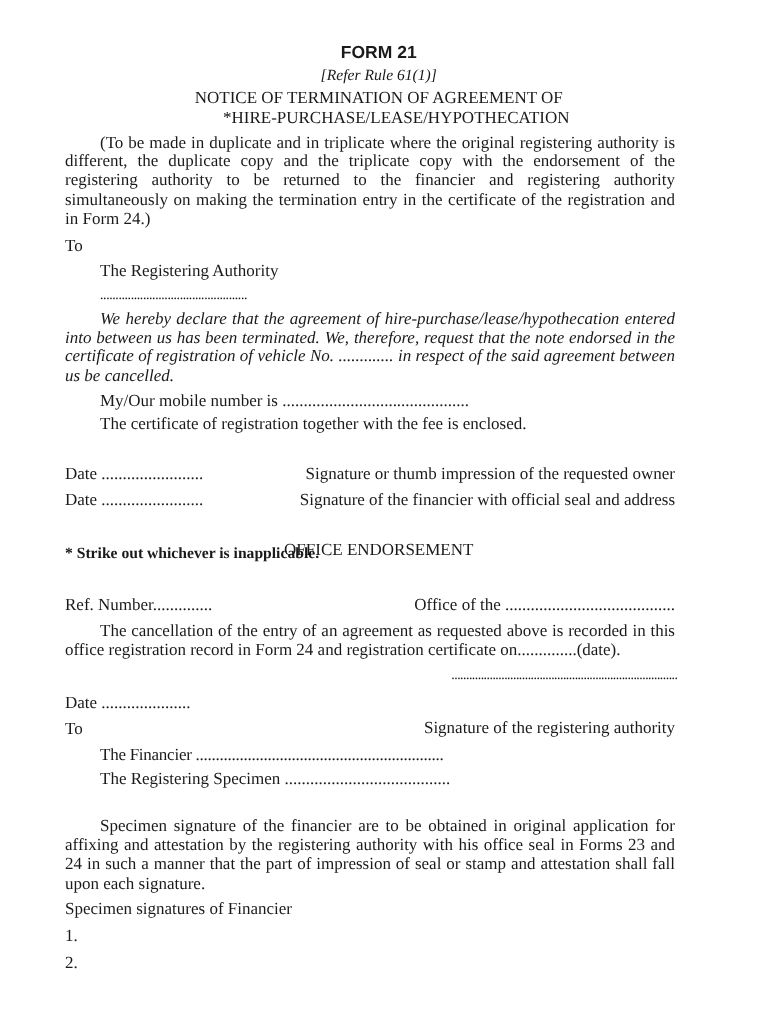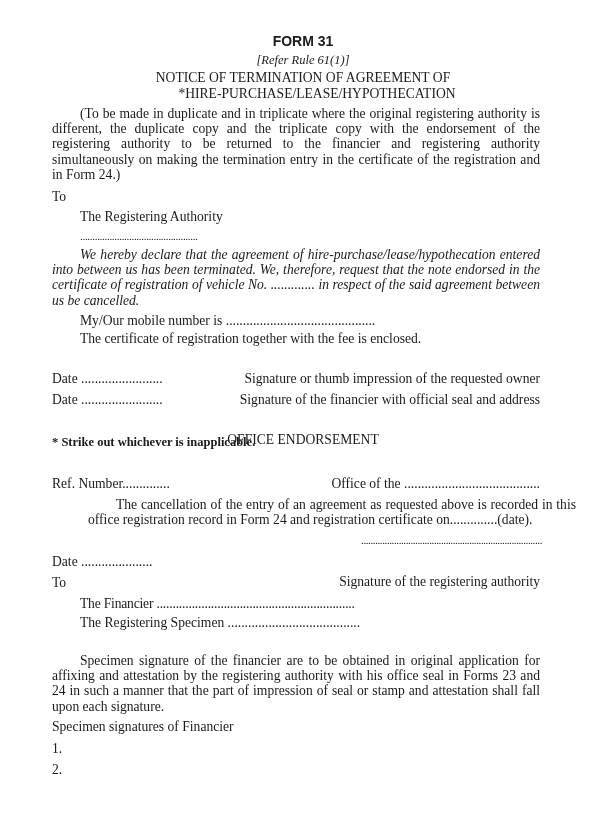--- a/index.html
+++ b/index.html
@@ -12,21 +12,21 @@
     .head { font-size: 13.6px; }
     .para { position: absolute; left: 52px; width: 488px; font-family: "Liberation Serif", "DejaVu Serif", serif; font-size: 13.6px; line-height: 15.2px; text-align: justify; text-indent: 28px; }
     .italic-bold { font-weight: bold; font-size: 12.5px; }
     .right { text-align: right; }
   </style>
 </head>
 <body>
 
 <div class="page">
 
-  <div class="l center title">FORM 31</div>
+  <div class="l center title">FORM 21</div>
   <div class="l center ref">[Refer Rule 61(1)]</div>
   <div class="l center head" style="top:70px;">NOTICE OF TERMINATION OF AGREEMENT OF</div>
   <div class="l center head" style="top:86px;padding-left:14px;">*HIRE-PURCHASE/LEASE/HYPOTHECATION</div>
 
   <div class="para" style="top:106px;">(To be made in duplicate and in triplicate where the original registering authority is different, the duplicate copy and the triplicate copy with the endorsement of the registering authority to be returned to the financier and registering authority simultaneously on making the termination entry in the certificate of the registration and in Form 24.)</div>
 
   <div class="l" style="left:52px; top:189px;">To</div>
   <div class="l" style="left:80px; top:209px;">The Registering Authority</div>
   <div class="l" style="left:80px; top:229px; font-size:11px; letter-spacing:-0.3px;">................................................</div>
 
@@ -39,21 +39,21 @@
   <div class="l right" style="left:220px; width:320px; top:371px;">Signature or thumb impression of the requested owner</div>
   <div class="l" style="left:52px; top:392px;">Date ........................</div>
   <div class="l right" style="left:220px; width:320px; top:392px;text-align:right;">Signature of the financier with official seal and address</div>
 
   <div class="l italic-bold" style="left:52px; top:435px;">* Strike out whichever is inapplicable.</div>
 
   <div class="l center" style="top:432px;">OFFICE ENDORSEMENT</div>
   <div class="l" style="left:52px; top:476px;">Ref. Number..............</div>
   <div class="l right" style="left:300px; width:240px; top:476px;">Office of the ........................................</div>
 
-  <div class="para" style="top:497px;margin-left:36px;">The cancellation of the entry of an agreement as requested above is recorded in this office registration record in Form 24 and registration certificate on..............(date).</div>
+  <div class="para" style="top:497px;">The cancellation of the entry of an agreement as requested above is recorded in this office registration record in Form 24 and registration certificate on..............(date).</div>
 
   <div class="l right" style="left:320px; width:222px; top:533px; font-size:11px; letter-spacing:-0.4px;">.............................................................................</div>
   <div class="l" style="left:52px; top:554px;">Date .....................</div>
   <div class="l right" style="left:300px; width:240px; top:554px;margin-top:20px;">Signature of the registering authority</div>
 
   <div class="l" style="left:52px; top:575px;">To</div>
   <div class="l" style="left:80px; top:596px; letter-spacing:-0.2px;">The Financier ..............................................................</div>
   <div class="l" style="left:80px; top:615px;">The Registering Specimen .......................................</div>
 
   <div class="para" style="top:653px;">Specimen signature of the financier are to be obtained in original application for affixing and attestation by the registering authority with his office seal in Forms 23 and 24 in such a manner that the part of impression of seal or stamp and attestation shall fall upon each signature.</div>

